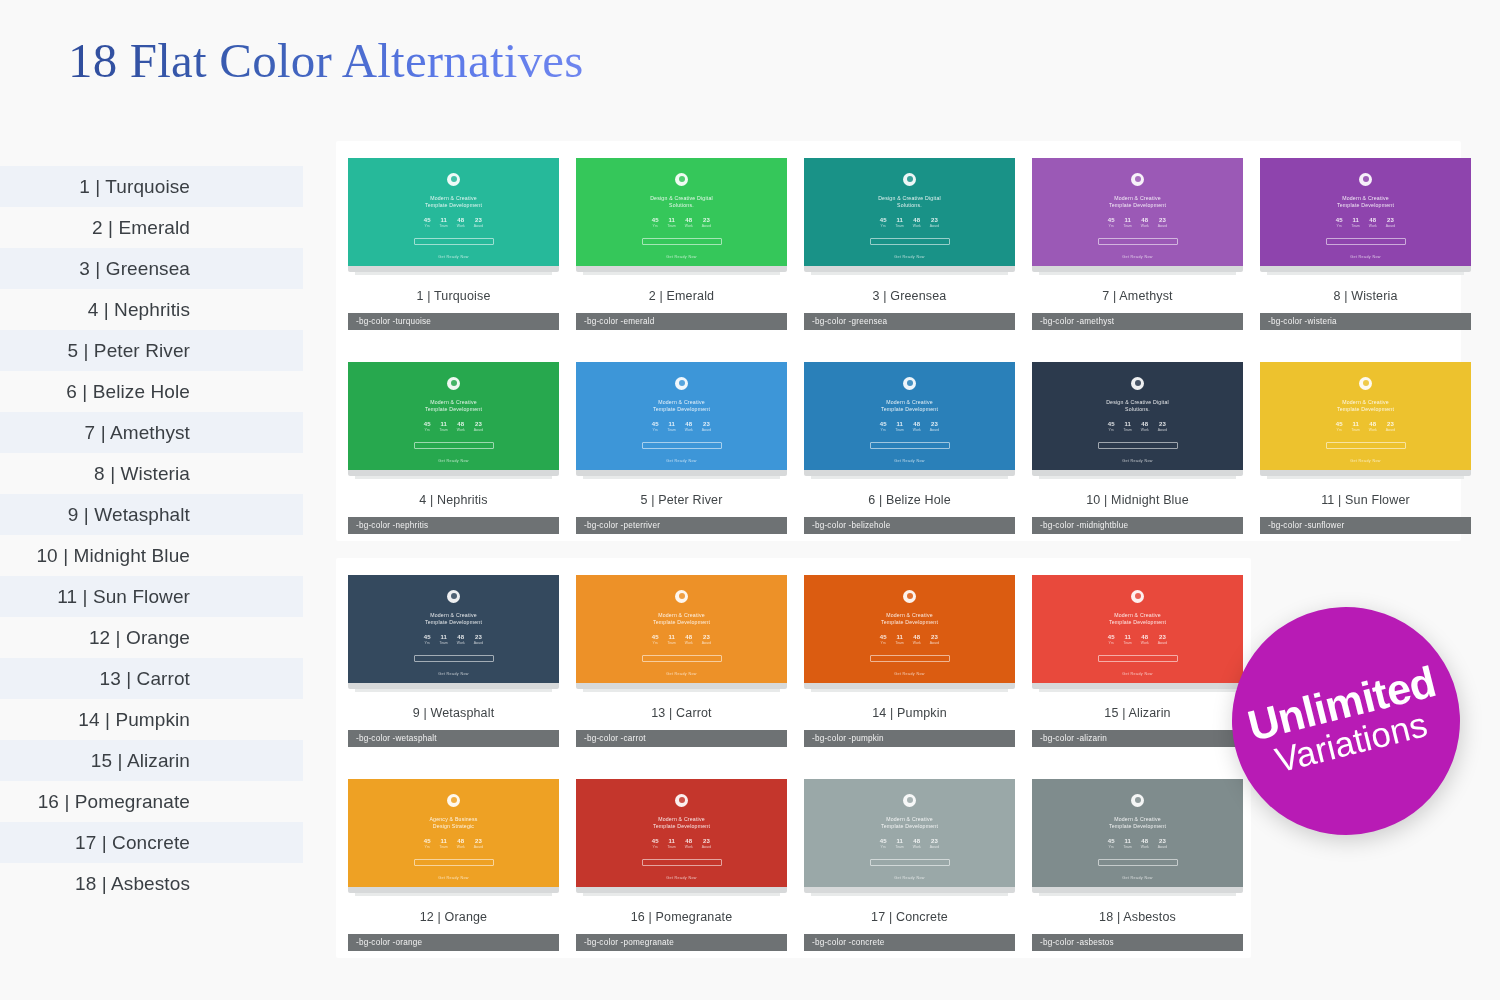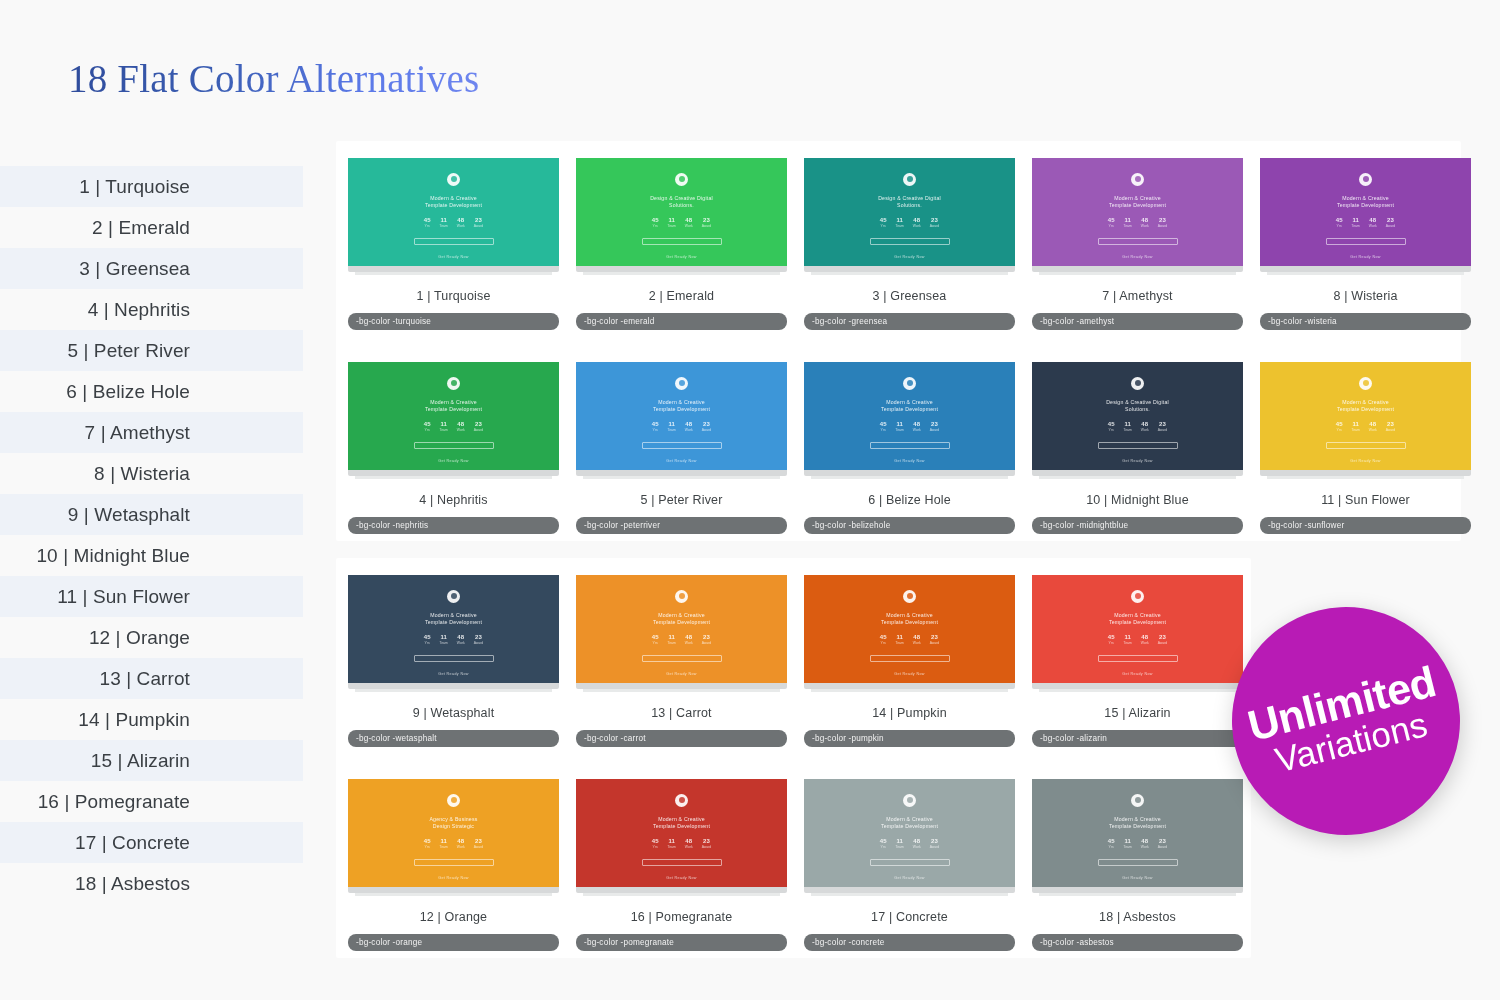--- a/index.html
+++ b/index.html
@@ -10,23 +10,23 @@
     background: #f9f9f9;
     font-family: "Liberation Sans", sans-serif;
     overflow: hidden;
     position: relative;
   }
 
   
   .page-title {
     position: absolute;
     left: 68px;
-    top: 56px;
+    top: 32px;
     font-family: "Liberation Serif", serif;
-    font-size: 39px;
+    font-size: 49px;
     font-weight: 400;
     letter-spacing: 0.2px;
     background: linear-gradient(100deg, #2f4c9b 0%, #3c5fb5 38%, #5b79e8 72%, #6f86ef 100%);
     -webkit-background-clip: text;
     background-clip: text;
     color: transparent;
     white-space: nowrap;
   }
 
   
@@ -158,21 +158,21 @@
     margin-top: 14px;
     letter-spacing: .15px;
     white-space: nowrap;
   }
 
   .card-code {
     width: 211px;
     height: 17px;
     margin-top: 10px;
     background: #6e7274;
-    border-radius: 8px;
+    border-radius: 0;
     color: #f2f2f2;
     font-size: 8.2px;
     line-height: 17px;
     padding-left: 8px;
     letter-spacing: .2px;
     overflow: hidden;
     white-space: nowrap;
   }
 
   

